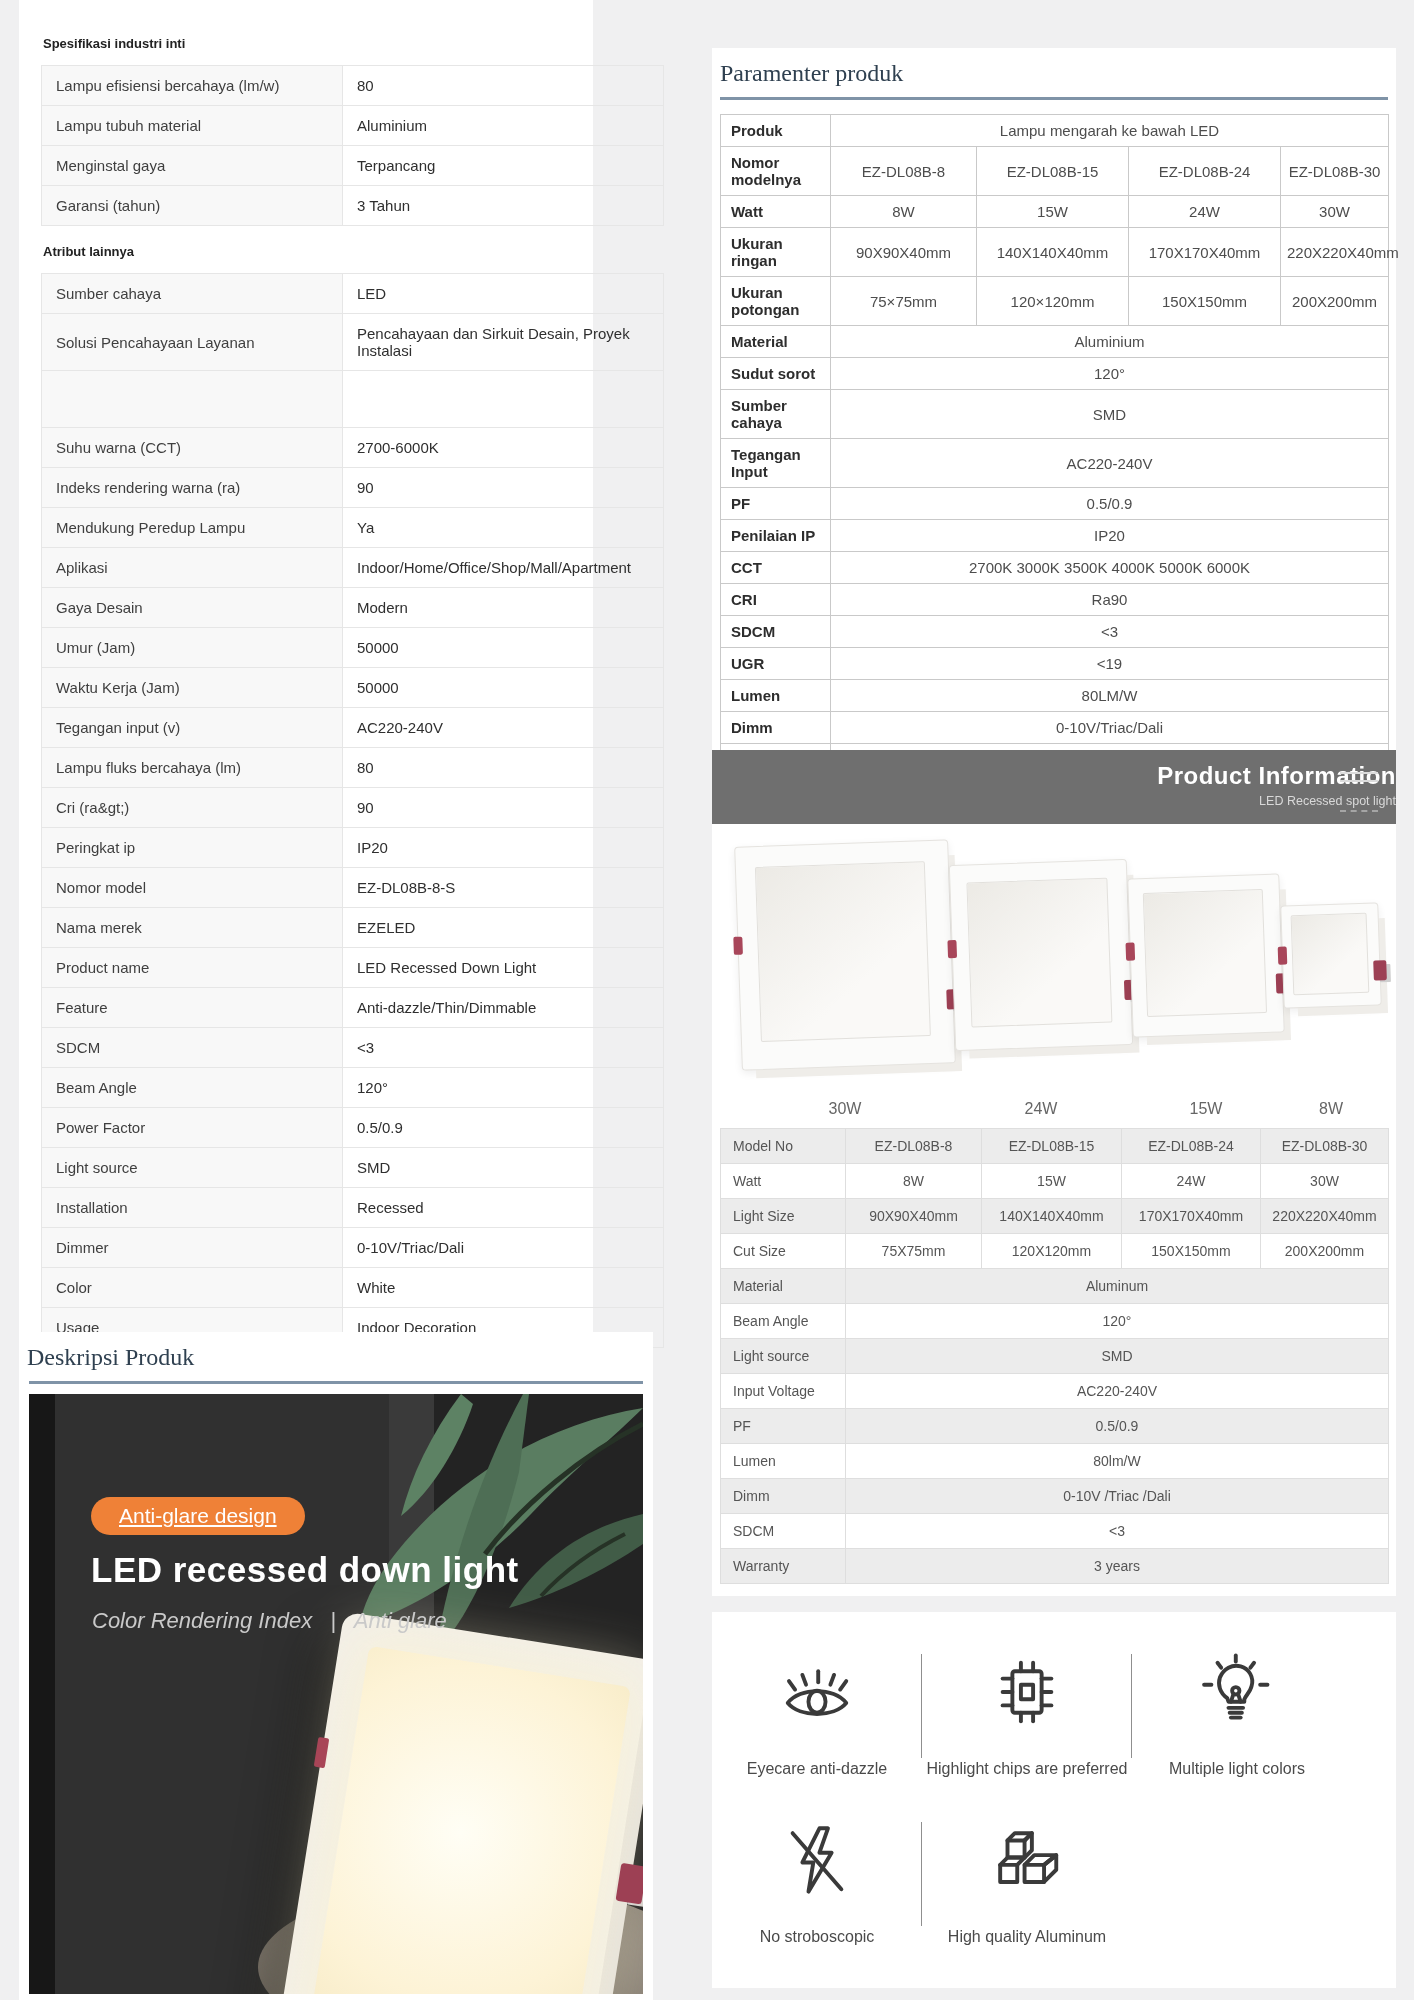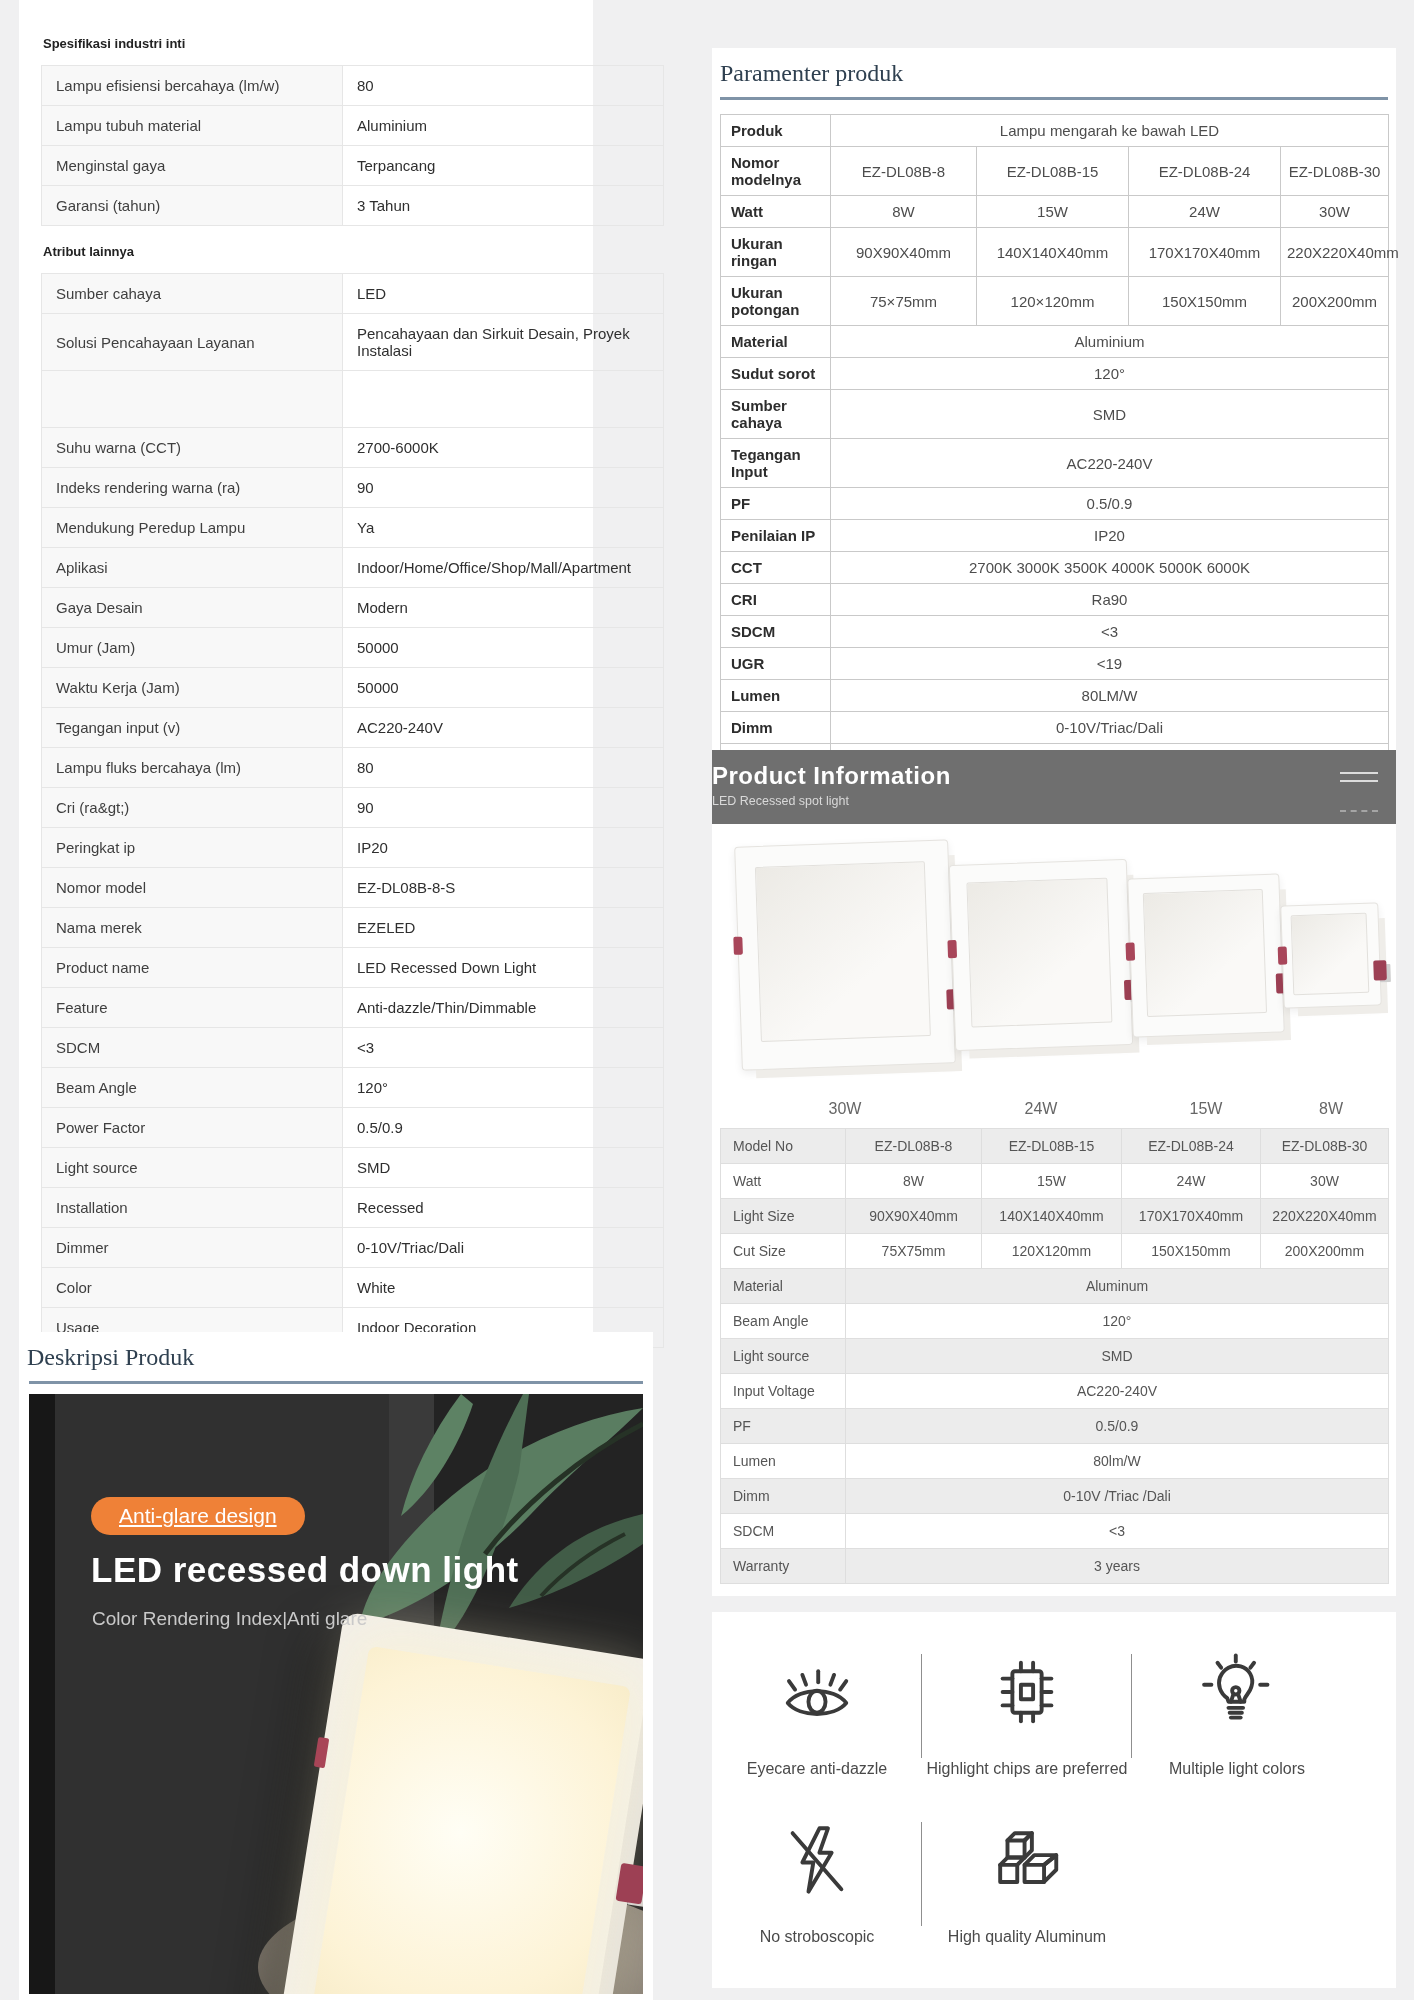--- a/index.html
+++ b/index.html
@@ -26,21 +26,21 @@
   .serif-head{font-family:"Liberation Serif", serif;font-weight:normal;
               font-size:24px;color:#2f4050;margin:0;padding:12px 0 10px 10px;}
   .head-rule{height:3px;background:#7f93a7;margin:0 10px;}
 
   
   .hero{position:relative;margin:10px 10px 0 10px;width:614px;height:600px;overflow:hidden;
         background:linear-gradient(90deg,#171717 0 26px,#303030 26px 360px,#3a3a3a 360px 405px,#232323 405px 100%);}
   .hero-badge{position:absolute;left:62px;top:103px;background:#ef8137;color:#fff;
               font-size:21px;padding:7px 28px;border-radius:999px;text-decoration:underline;}
   .hero-title{position:absolute;left:62px;top:156px;color:#fff;font-size:35px;font-weight:bold;letter-spacing:.5px;}
-  .hero-sub{position:absolute;left:63px;top:214px;color:#c9c9c9;font-size:19px;display:flex;gap:0;}
+  .hero-sub{position:absolute;left:63px;top:214px;color:#c9c9c9;font-size:22px;display:flex;gap:18px;font-style:italic;}
   .leaves{position:absolute;top:0;right:0;}
   .pedestal{position:absolute;right:-55px;bottom:-58px;width:440px;height:170px;border-radius:50%;
             background:radial-gradient(ellipse at 55% 35%, #b5ab9d 0%, #8c8478 55%, #6e675e 100%);}
   .glow{position:absolute;right:20px;bottom:0;width:330px;height:130px;border-radius:50%;
         background:radial-gradient(ellipse, rgba(255,240,200,.55) 0%, rgba(255,240,200,0) 70%);}
   .hero-lamp{position:absolute;right:12px;bottom:-105px;width:325px;height:465px;
              transform:rotate(9deg);border-radius:16px;background:#f2efe9;
              box-shadow:-20px 26px 46px rgba(0,0,0,.5), inset -14px -16px 0 rgba(0,0,0,.05);}
   .hero-lamp .panel{position:absolute;inset:30px;border-radius:8px;
              background:radial-gradient(circle at 45% 42%, #fffef5 0%, #fdf3d6 60%, #f4e7bf 100%);
@@ -52,21 +52,21 @@
   
   .right-card-1{left:712px;top:0;width:684px;height:740px;margin-top:48px;}
   .right-card-1 .serif-head,.left-card-2 .serif-head{padding-left:8px;}
   .right-card-1 .head-rule{margin:0 8px;}
   table.param{border-collapse:collapse;width:668px;margin:14px 8px 0 8px;table-layout:fixed;font-size:15px;}
   table.param td{border:1px solid #c9c9c9;padding:7px 6px;vertical-align:middle;}
   table.param td.k{font-weight:bold;color:#2d2d2d;text-align:left;padding-left:10px;}
   table.param td.v{color:#4d4d4d;text-align:center;}
 
   .right-card-2{left:712px;top:750px;width:684px;height:846px;}
-  .banner{position:relative;height:74px;background:#6f6f6f;text-align:left;color:#fff;}
+  .banner{position:relative;height:74px;background:#6f6f6f;text-align:right;color:#fff;}
   .banner-title{font-size:24px;font-weight:bold;padding-top:12px;letter-spacing:.5px;}
   .banner-sub{font-size:12.5px;color:#d9d9d9;margin-top:4px;}
   .deco{position:absolute;display:block;}
   .deco-1{right:18px;top:22px;width:38px;height:2px;background:#dcdcdc;}
   .deco-2{right:18px;top:30px;width:38px;height:2px;background:#dcdcdc;}
   .deco-3{right:18px;bottom:12px;width:38px;border-top:2px dashed #a5a5a5;}
 
   .photos{height:304px;display:flex;justify-content:space-between;align-items:stretch;padding:0 26px;}
   .product-col{display:flex;flex-direction:column;align-items:center;justify-content:flex-end;padding-bottom:10px;}
   .lamp-zone{display:flex;align-items:center;justify-content:center;flex:1;}

